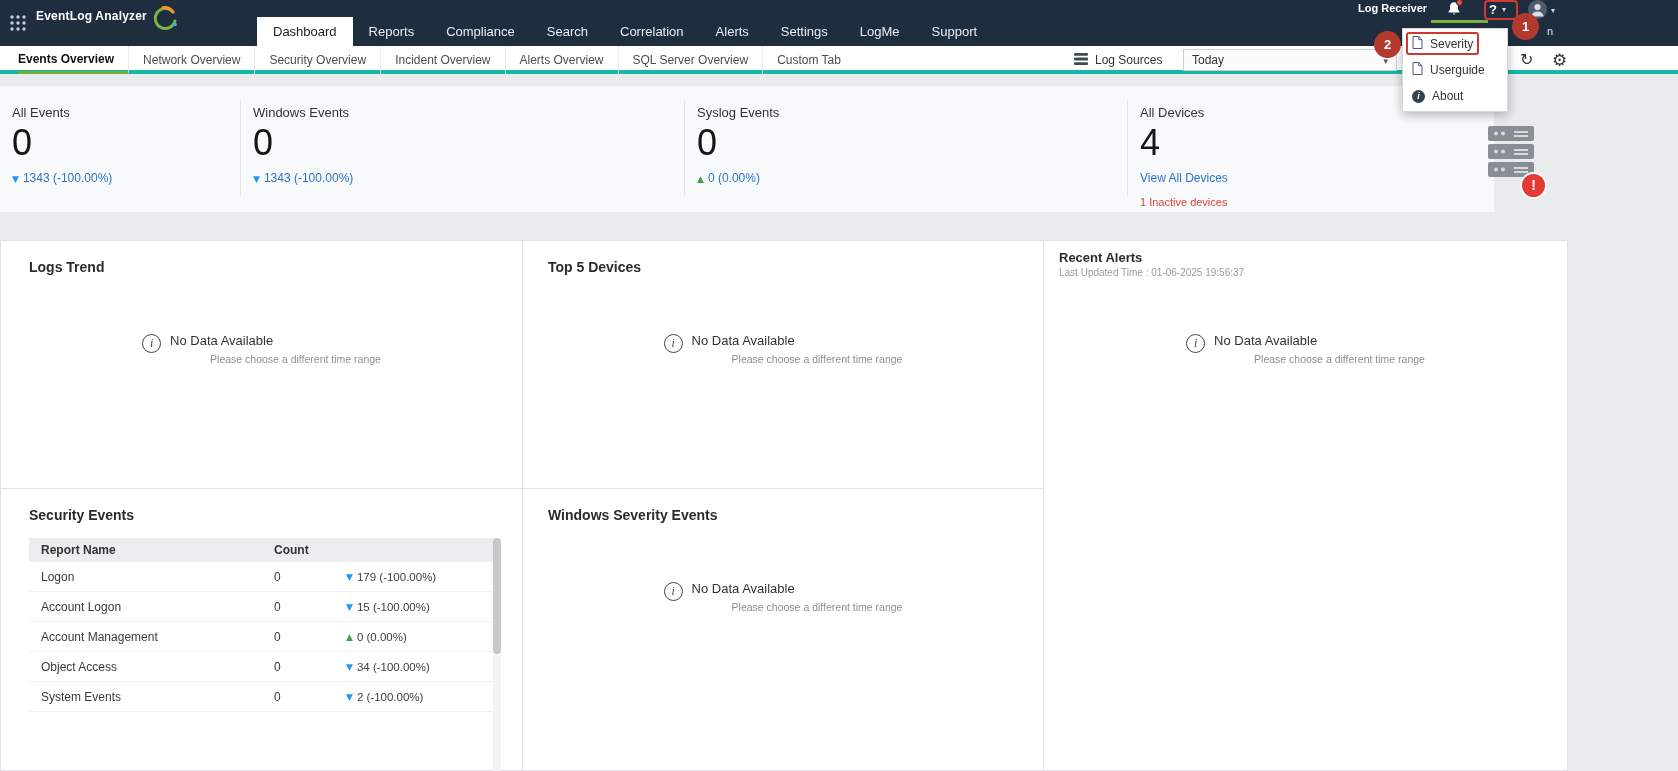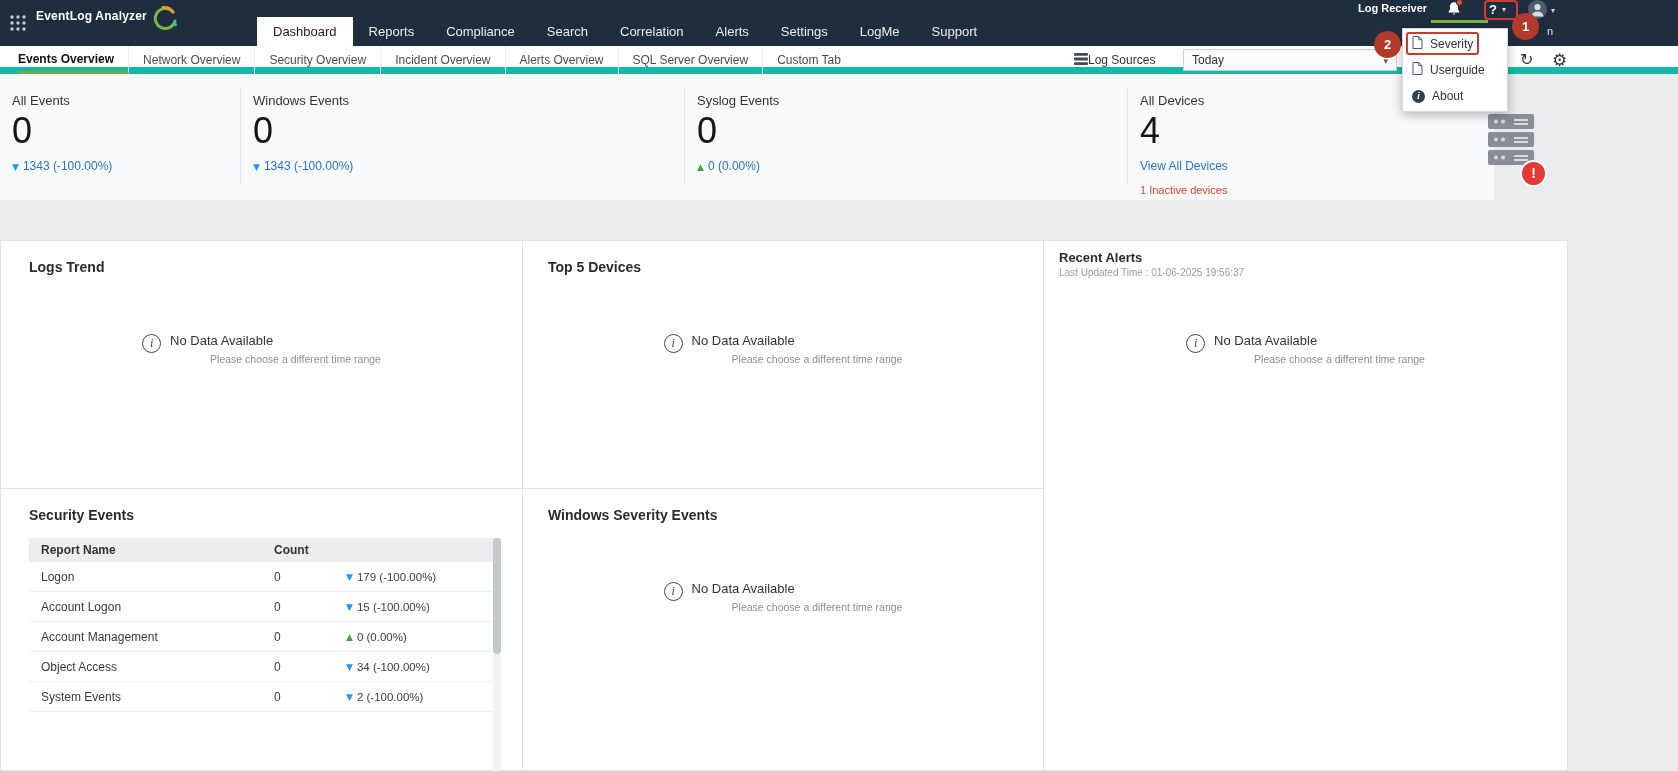--- a/index.html
+++ b/index.html
@@ -21,34 +21,34 @@
   .bell-dot{position:absolute;left:9px;top:-2px;width:7px;height:7px;border-radius:50%;background:#e8503a;border:1px solid #1f2e3f;}
   .green-underline{position:absolute;left:1431px;top:20px;width:57px;height:3px;background:#7ab53e;}
   .help-btn{position:absolute;left:1489px;top:2px;color:#fff;font-size:13px;font-weight:bold;display:flex;gap:5px;align-items:center;cursor:pointer;}
   .caret{font-size:8px;color:#cfd6dc;}
   .help-ring{position:absolute;left:1484px;top:0px;width:34px;height:20px;border:2px solid #d23b2f;border-radius:4px;z-index:55;pointer-events:none;}
   .avatar{position:absolute;left:1528px;top:0;width:19px;height:19px;border-radius:50%;background:#4e5d6c;overflow:hidden;cursor:pointer;}
   .avatar-caret{position:absolute;left:1551px;top:6px;}
   .partial-text{position:absolute;left:1547px;top:25px;color:#dfe5ea;font-size:11px;}
 
   
-  .subbar{position:absolute;top:46px;left:0;width:1678px;height:28px;background:#fff;border-bottom:7px solid #14b8a6;}
+  .subbar{position:absolute;top:46px;left:0;width:1678px;height:28px;background:#fff;border-bottom:4px solid #14b8a6;}
   .dashboard-subtabs{position:absolute;left:18px;top:0;height:28px;display:flex;}
   .subtab{line-height:28px;padding:0 14px;font-size:12px;color:#4c4c4c;border-right:1px solid #ededed;cursor:pointer;white-space:nowrap;}
   .subtab:first-child{padding-left:0;}
   .subtab:last-child{border-right:none;}
   .subtab.active{color:#111;font-weight:bold;border-bottom:3px solid #6fae3e;line-height:26px;}
-  .log-sources{position:absolute;left:1074px;top:0;height:28px;display:flex;align-items:center;gap:0;font-size:12px;color:#333;cursor:pointer;}
+  .log-sources{position:absolute;left:1074px;top:0;height:28px;display:flex;align-items:center;gap:7px;font-size:12px;color:#333;cursor:pointer;}
   .time-select{position:absolute;left:1183px;top:3px;width:214px;height:22px;border:1px solid #ccd0d4;background:#fbfbfc;font-size:12px;color:#333;line-height:20px;padding:0 8px;cursor:pointer;}
   .time-caret{float:right;font-size:9px;color:#555;margin-top:1px;}
   .refresh-icon{position:absolute;left:1520px;top:3px;font-size:16px;color:#333;cursor:pointer;line-height:22px;}
   .gear-icon{position:absolute;left:1552px;top:3px;font-size:17px;color:#333;cursor:pointer;line-height:22px;}
 
   
-  .stats{position:absolute;top:74px;left:0;width:1494px;height:126px;background:#f8f9fa;}
+  .stats{position:absolute;top:86px;left:0;width:1494px;height:126px;background:#f8f9fa;}
   .stat{position:absolute;top:19px;}
   .stat-label{font-size:13px;color:#333;}
   .stat-value{font-size:36px;color:#161616;margin-top:4px;line-height:38px;}
   .stat-trend{margin-top:9px;font-size:12px;}
   .tri{font-size:9px;font-family:"DejaVu Sans",sans-serif;}
   .tri.down{color:#2196f3;}
   .tri.up{color:#43a047;}
   .trend-text{color:#2a74c9;margin-left:4px;}
   .trend-text.dark{color:#3d3d3d;}
   .stat-divider{position:absolute;top:14px;height:96px;width:1px;background:#e4e6e8;}

